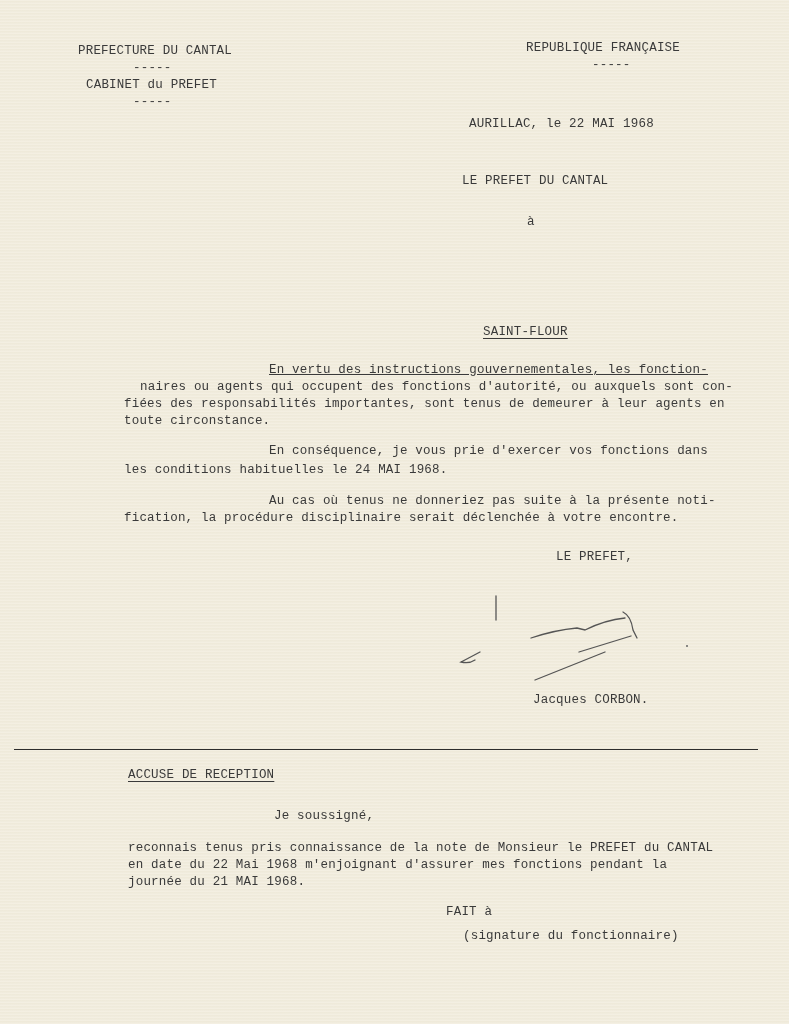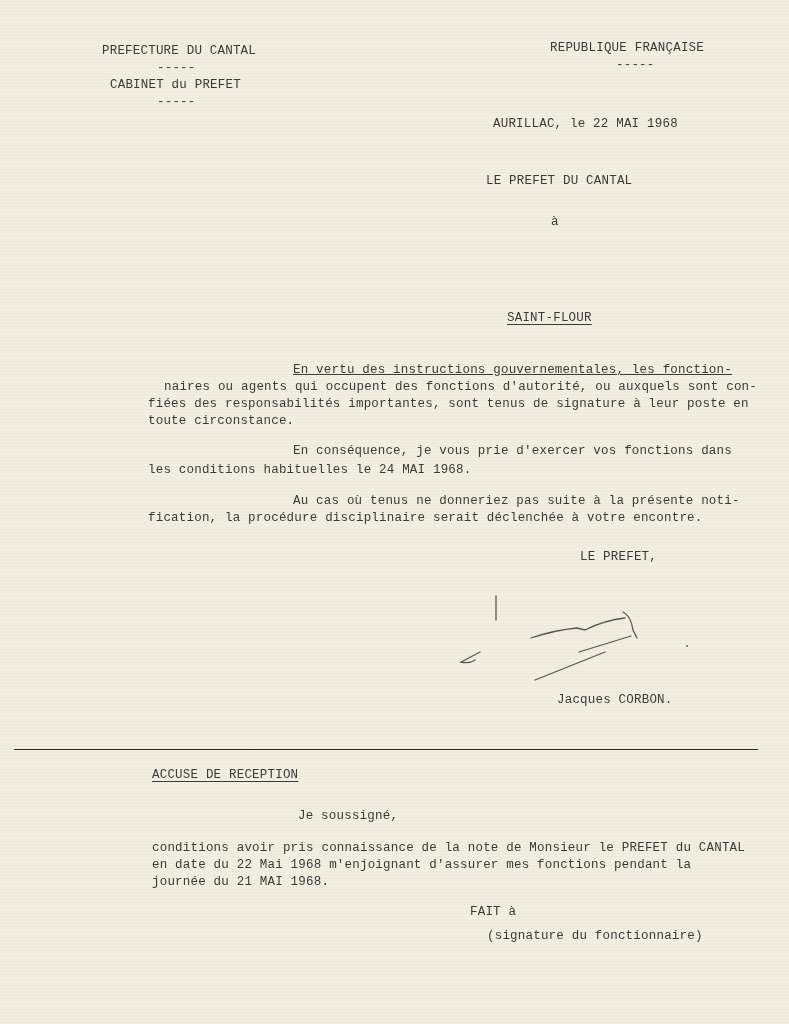--- a/index.html
+++ b/index.html
@@ -4,21 +4,21 @@
 <style>
   html, body { margin:0; padding:0; }
   body {
     width:789px; height:1024px; overflow:hidden; position:relative;
     background:#f1ecdc;
     background-image: repeating-linear-gradient(0deg, rgba(255,255,255,0.18) 0px, rgba(255,255,255,0.18) 1px, rgba(0,0,0,0.015) 2px, rgba(0,0,0,0) 3px);
     font-family:"Liberation Mono","DejaVu Sans Mono", monospace;
     color:#3a3a3a;
     font-size:12.5px;
   }
-  .t { position:absolute; white-space:pre; letter-spacing:0.2px;margin-left:24px; }
+  .t { position:absolute; white-space:pre; letter-spacing:0.2px; }
   .ul { text-decoration: underline; text-underline-offset:3px; }
   .rule { position:absolute; left:14px; width:744px; top:749px; height:0; border-top:1.5px solid #2c2c2c; }
   .sig { position:absolute; left:455px; top:590px; width:240px; height:100px; }
 </style>
 </head>
 <body>
 
 <div>
   <div class="t" style="left:78px;top:44px;">PREFECTURE DU CANTAL</div>
   <div class="t" style="left:133px;top:61px;">-----</div>
@@ -27,26 +27,26 @@
 </div>
 
 <div>
   <div class="t" style="left:526px;top:41px;">REPUBLIQUE FRANÇAISE</div>
   <div class="t" style="left:592px;top:58px;">-----</div>
 </div>
 
 <div class="t" style="left:469px;top:117px;">AURILLAC, le 22 MAI 1968</div>
 <div class="t" style="left:462px;top:174px;">LE PREFET DU CANTAL</div>
 <div class="t" style="left:527px;top:215px;">à</div>
-<div class="t ul" style="left:483px;top:311px;">SAINT-FLOUR</div>
+<div class="t ul" style="left:483px;top:325px;">SAINT-FLOUR</div>
 
 <div>
   <div class="t" style="left:269px;top:363px;text-decoration:underline;">En vertu des instructions gouvernementales, les fonction-</div>
   <div class="t" style="left:140px;top:380px;">naires ou agents qui occupent des fonctions d'autorité, ou auxquels sont con-</div>
-  <div class="t" style="left:124px;top:397px;">fiées des responsabilités importantes, sont tenus de signature à leur poste en</div>
+  <div class="t" style="left:124px;top:397px;">fiées des responsabilités importantes, sont tenus de demeurer à leur agents en</div>
   <div class="t" style="left:124px;top:414px;">toute circonstance.</div>
 
   <div class="t" style="left:269px;top:444px;">En conséquence, je vous prie d'exercer vos fonctions dans</div>
   <div class="t" style="left:124px;top:463px;">les conditions habituelles le 24 MAI 1968.</div>
 
   <div class="t" style="left:269px;top:494px;">Au cas où tenus ne donneriez pas suite à la présente noti-</div>
   <div class="t" style="left:124px;top:511px;">fication, la procédure disciplinaire serait déclenchée à votre encontre.</div>
 </div>
 
 <div class="t" style="left:556px;top:550px;">LE PREFET,</div>
@@ -63,18 +63,18 @@
   <circle cx="232" cy="56" r="1" fill="#666"></circle>
 </svg>
 
 <div class="t" style="left:533px;top:693px;">Jacques CORBON.</div>
 
 <div class="rule"></div>
 
 <div>
   <div class="t ul" style="left:128px;top:768px;text-align:center;">ACCUSE DE RECEPTION</div>
   <div class="t" style="left:274px;top:809px;">Je soussigné,</div>
-  <div class="t" style="left:128px;top:841px;">conditions avoir pris connaissance de la note de Monsieur le PREFET du CANTAL</div>
+  <div class="t" style="left:128px;top:841px;">reconnais tenus pris connaissance de la note de Monsieur le PREFET du CANTAL</div>
   <div class="t" style="left:128px;top:858px;">en date du 22 Mai 1968 m'enjoignant d'assurer mes fonctions pendant la</div>
   <div class="t" style="left:128px;top:875px;">journée du 21 MAI 1968.</div>
   <div class="t" style="left:446px;top:905px;">FAIT à</div>
   <div class="t" style="left:463px;top:929px;">(signature du fonctionnaire)</div>
 </div>
 
 </body></html>

